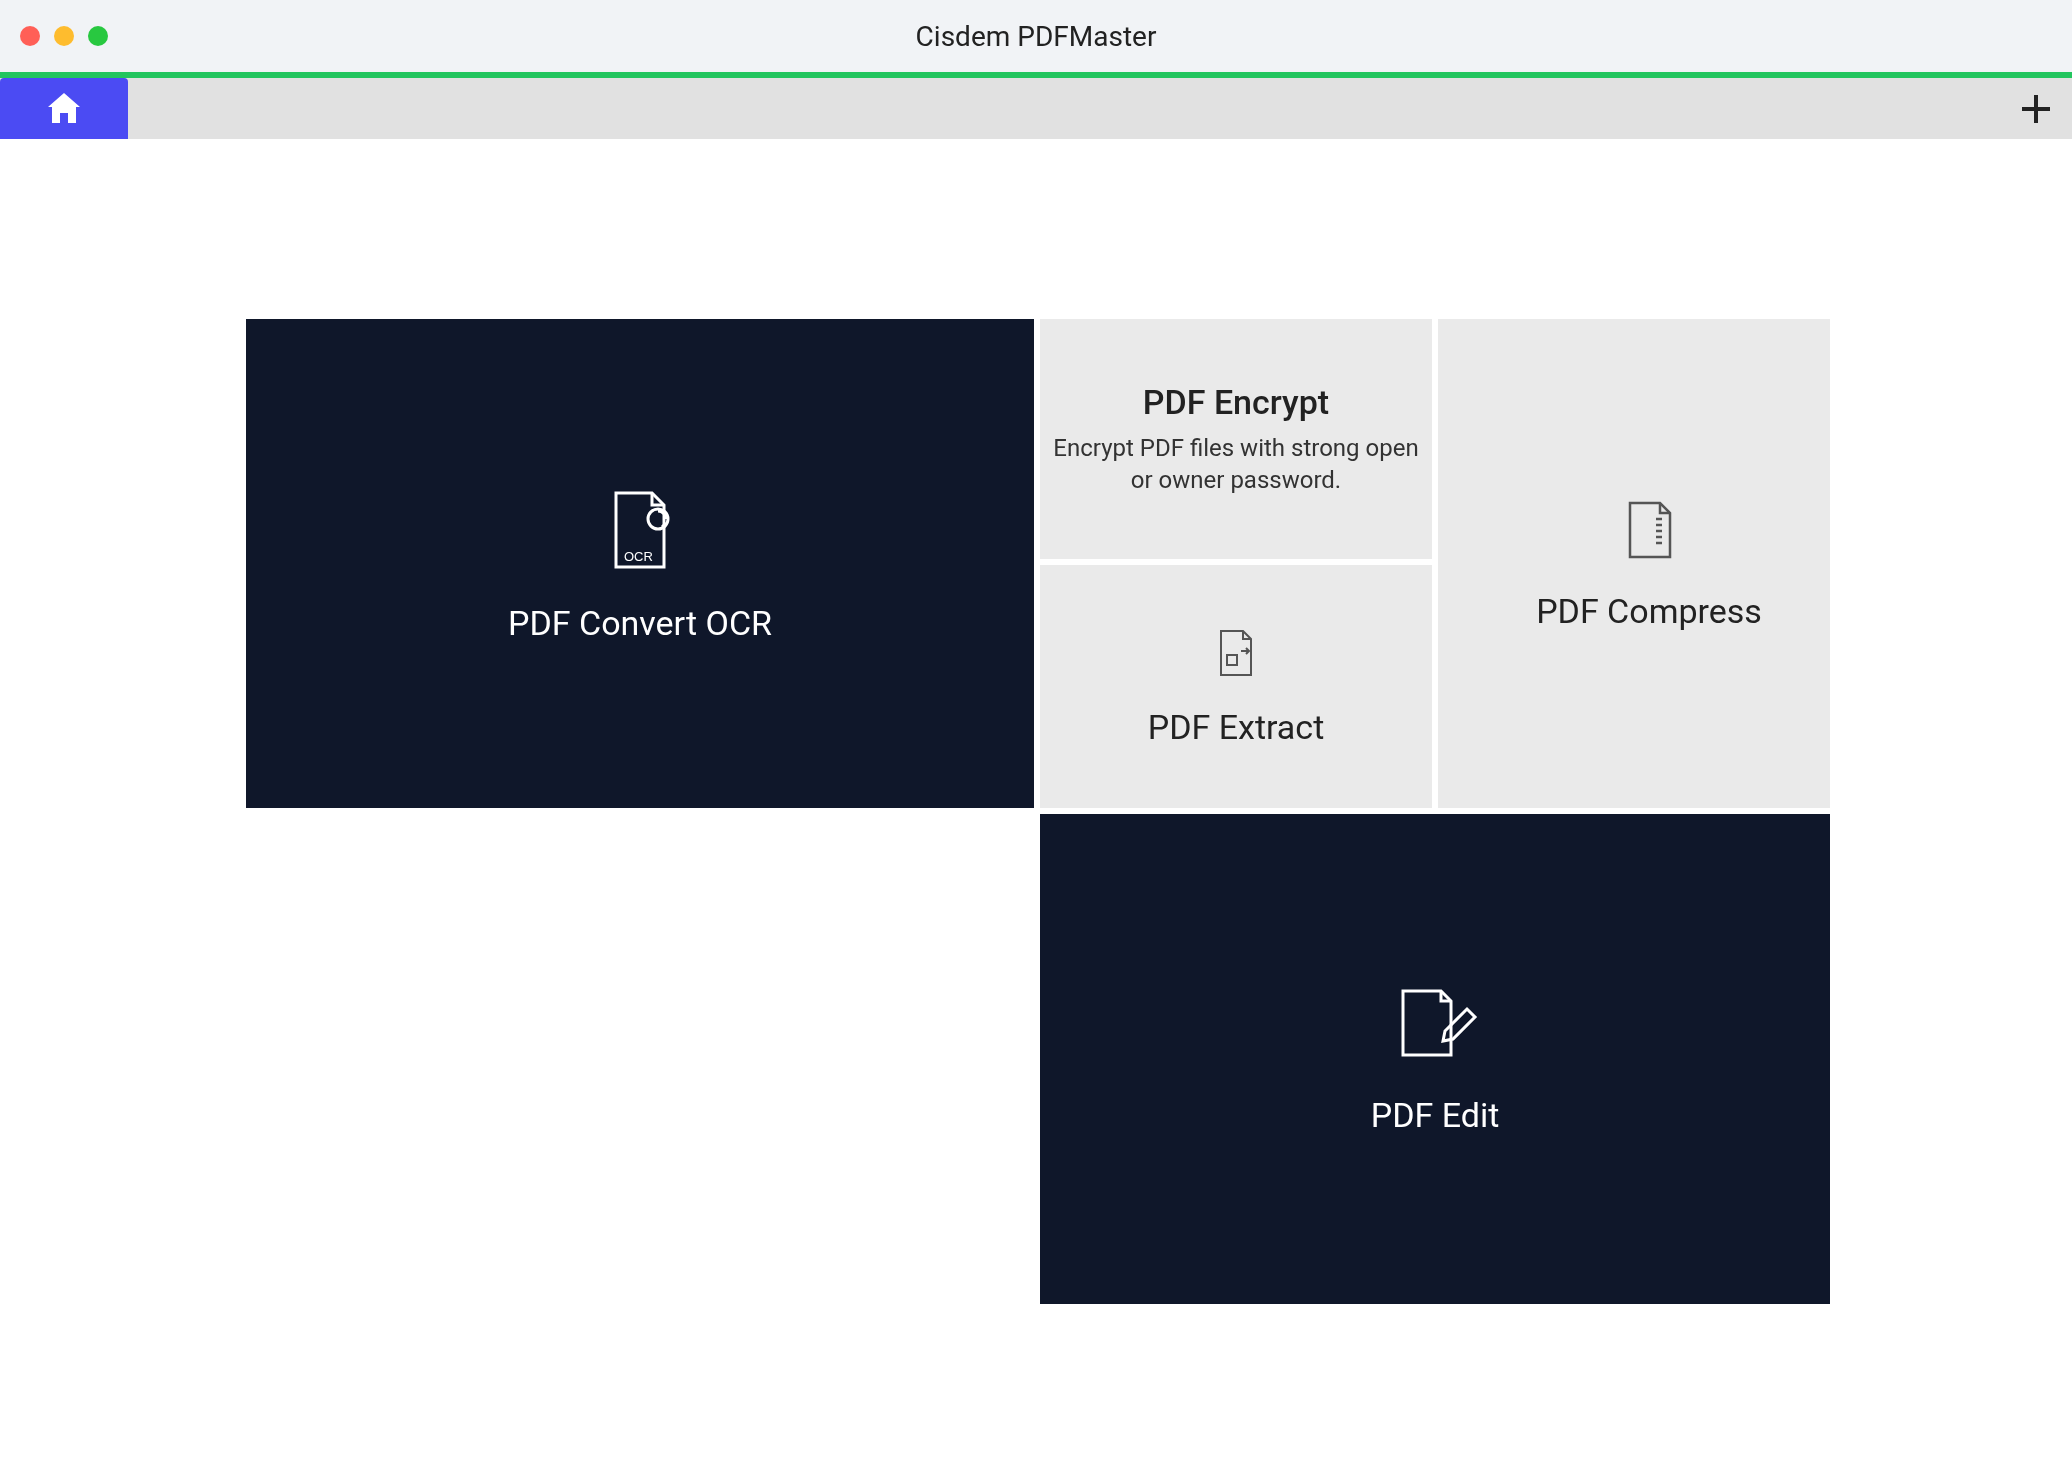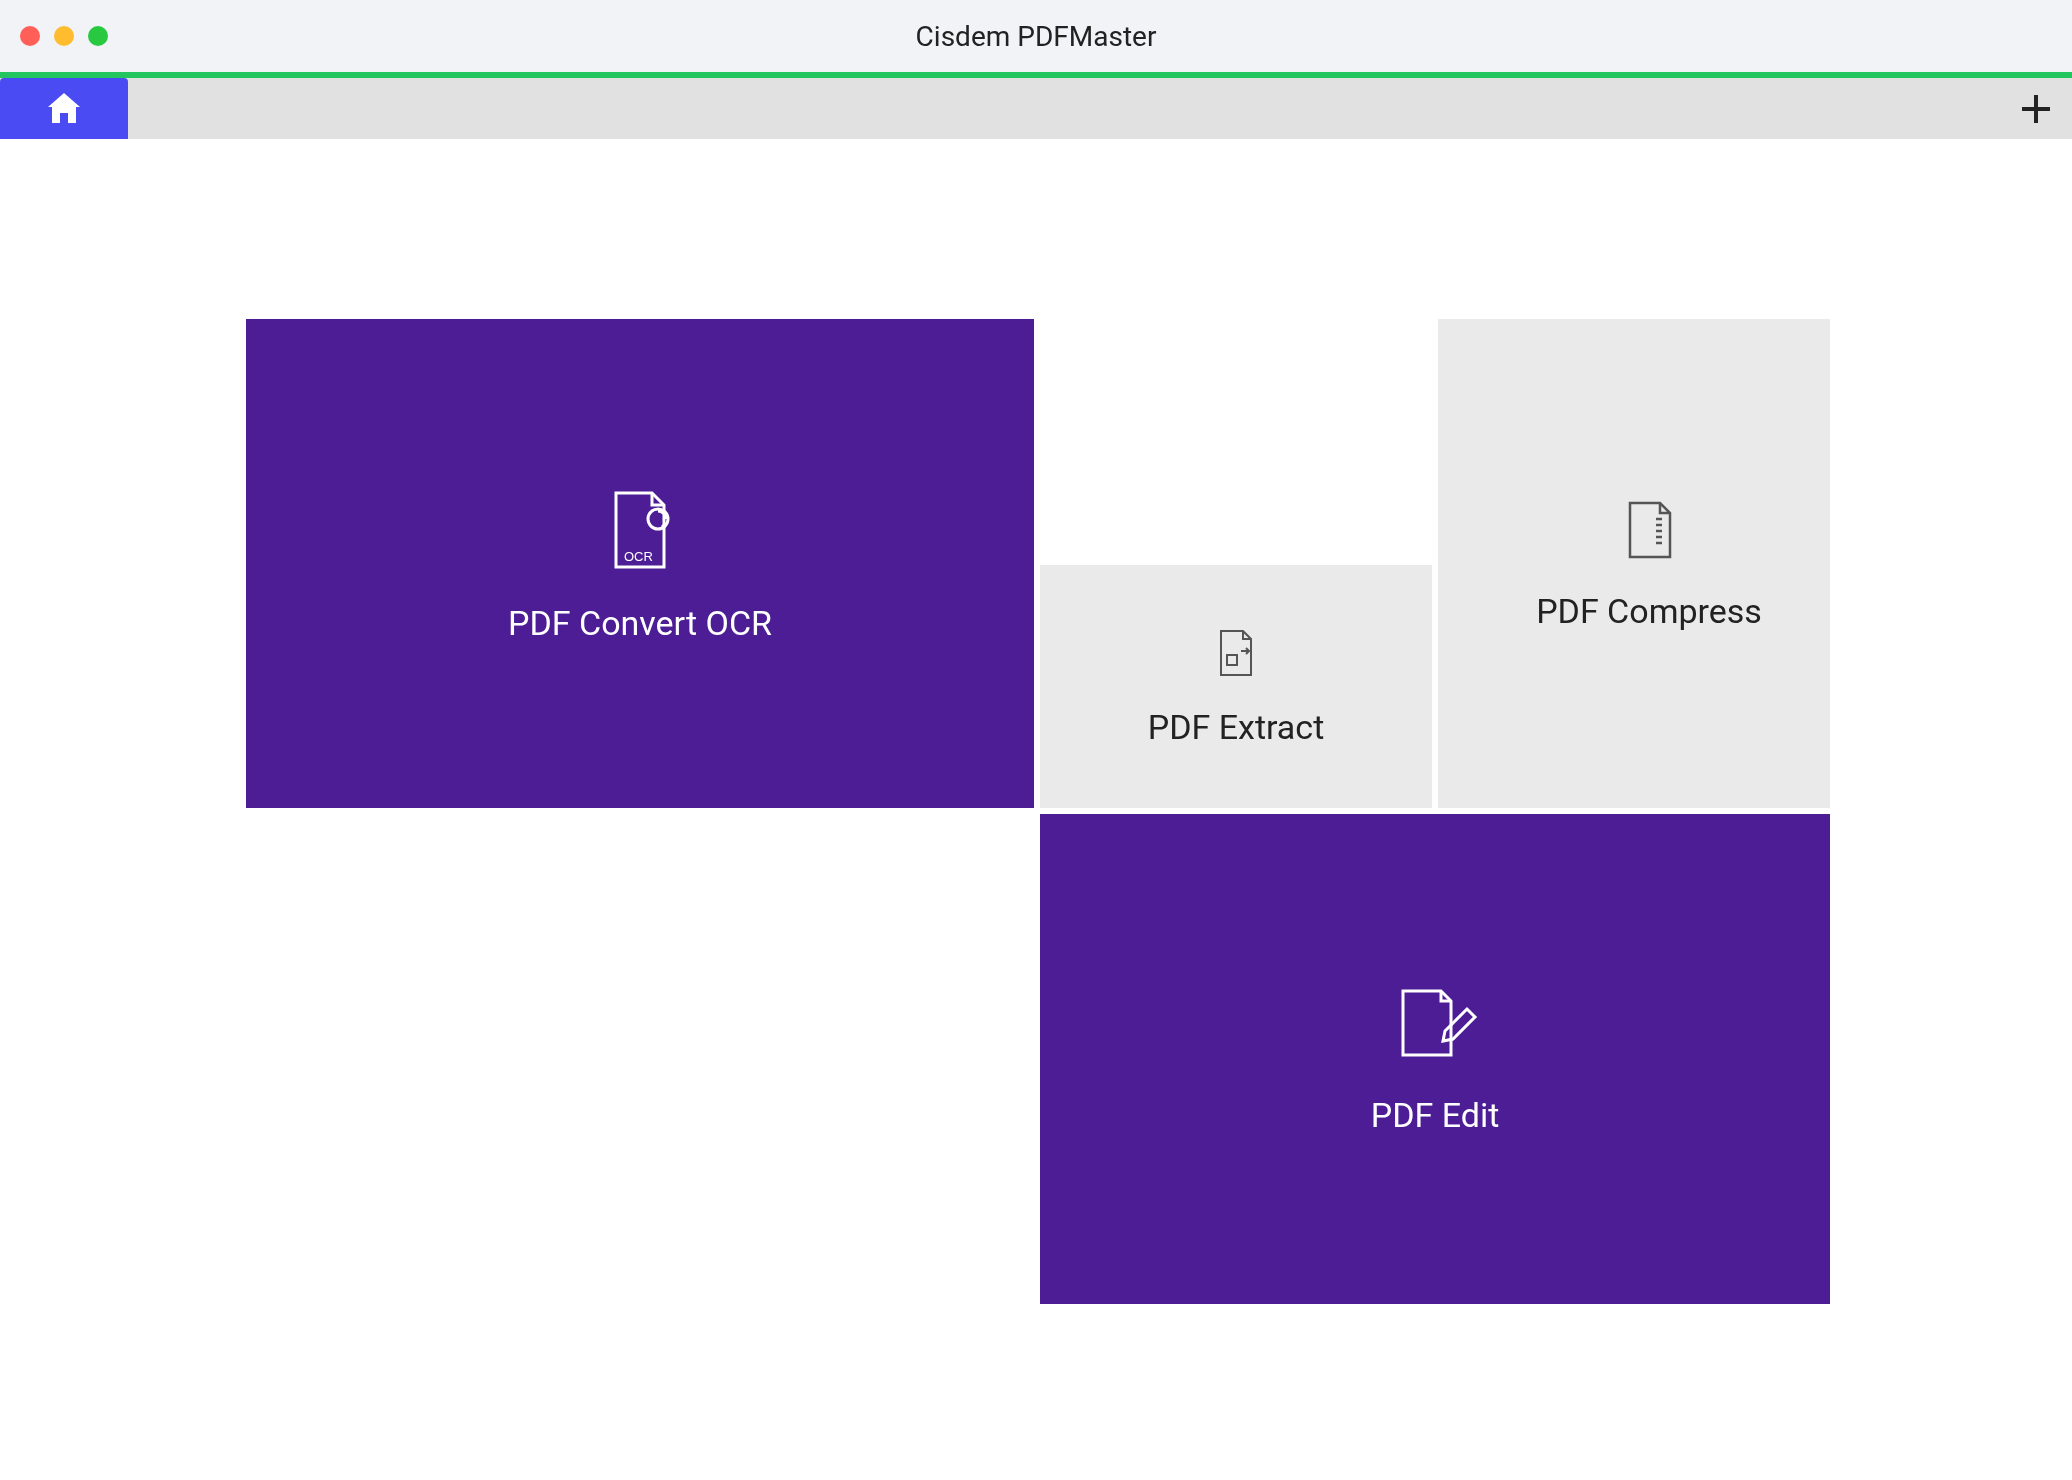--- a/index.html
+++ b/index.html
@@ -78,21 +78,21 @@
   .tile {
     background: #eaeaea;
     display: flex;
     flex-direction: column;
     align-items: center;
     justify-content: center;
     cursor: pointer;
     text-align: center;
     padding: 10px;
   }
-  .tile.blue { background: #4c1d95; color: #fff; }
+  .tile.blue { background: #0f172a; color: #fff; }
   .tile .label {
     font-size: 34px;
     font-weight: 400;
     margin-top: 28px;
   }
   .tile .sublabel {
     font-size: 24px;
     color: #333;
     margin-top: 10px;
     line-height: 1.35;
@@ -164,20 +164,24 @@
           <circle cx="58" cy="34" r="10" stroke="#fff" fill="none"></circle>
           <path d="M58 26 A8 8 0 0 1 66 34" stroke="#fff" fill="none"></path>
           <polyline points="62,42 66,38" stroke="#fff"></polyline>
           <rect x="22" y="64" width="30" height="14" fill="none" stroke="none"></rect>
           <text x="24" y="76" fill="#fff" font-size="13" font-family="Arial" stroke="none">OCR</text>
         </svg>
       </span>
       <div class="label">PDF Convert OCR</div>
     </div>
 
+    <div class="tile t-encrypt encrypt">
+      <div class="label dark">PDF Encrypt</div>
+      <div class="sublabel">Encrypt PDF files with strong open or owner password.</div>
+    </div>
 
     <div class="tile t-extract">
       <span class="iconwrap">
         <svg width="46" height="52" viewBox="0 0 46 52" fill="none" stroke="#555" stroke-width="2">
           <path d="M8 4 H30 L38 12 V48 H8 Z"></path>
           <path d="M30 4 V12 H38"></path>
           <rect x="14" y="28" width="10" height="10"></rect>
           <path d="M28 24 H36"></path>
           <polyline points="33,21 36,24 33,27"></polyline>
         </svg>

